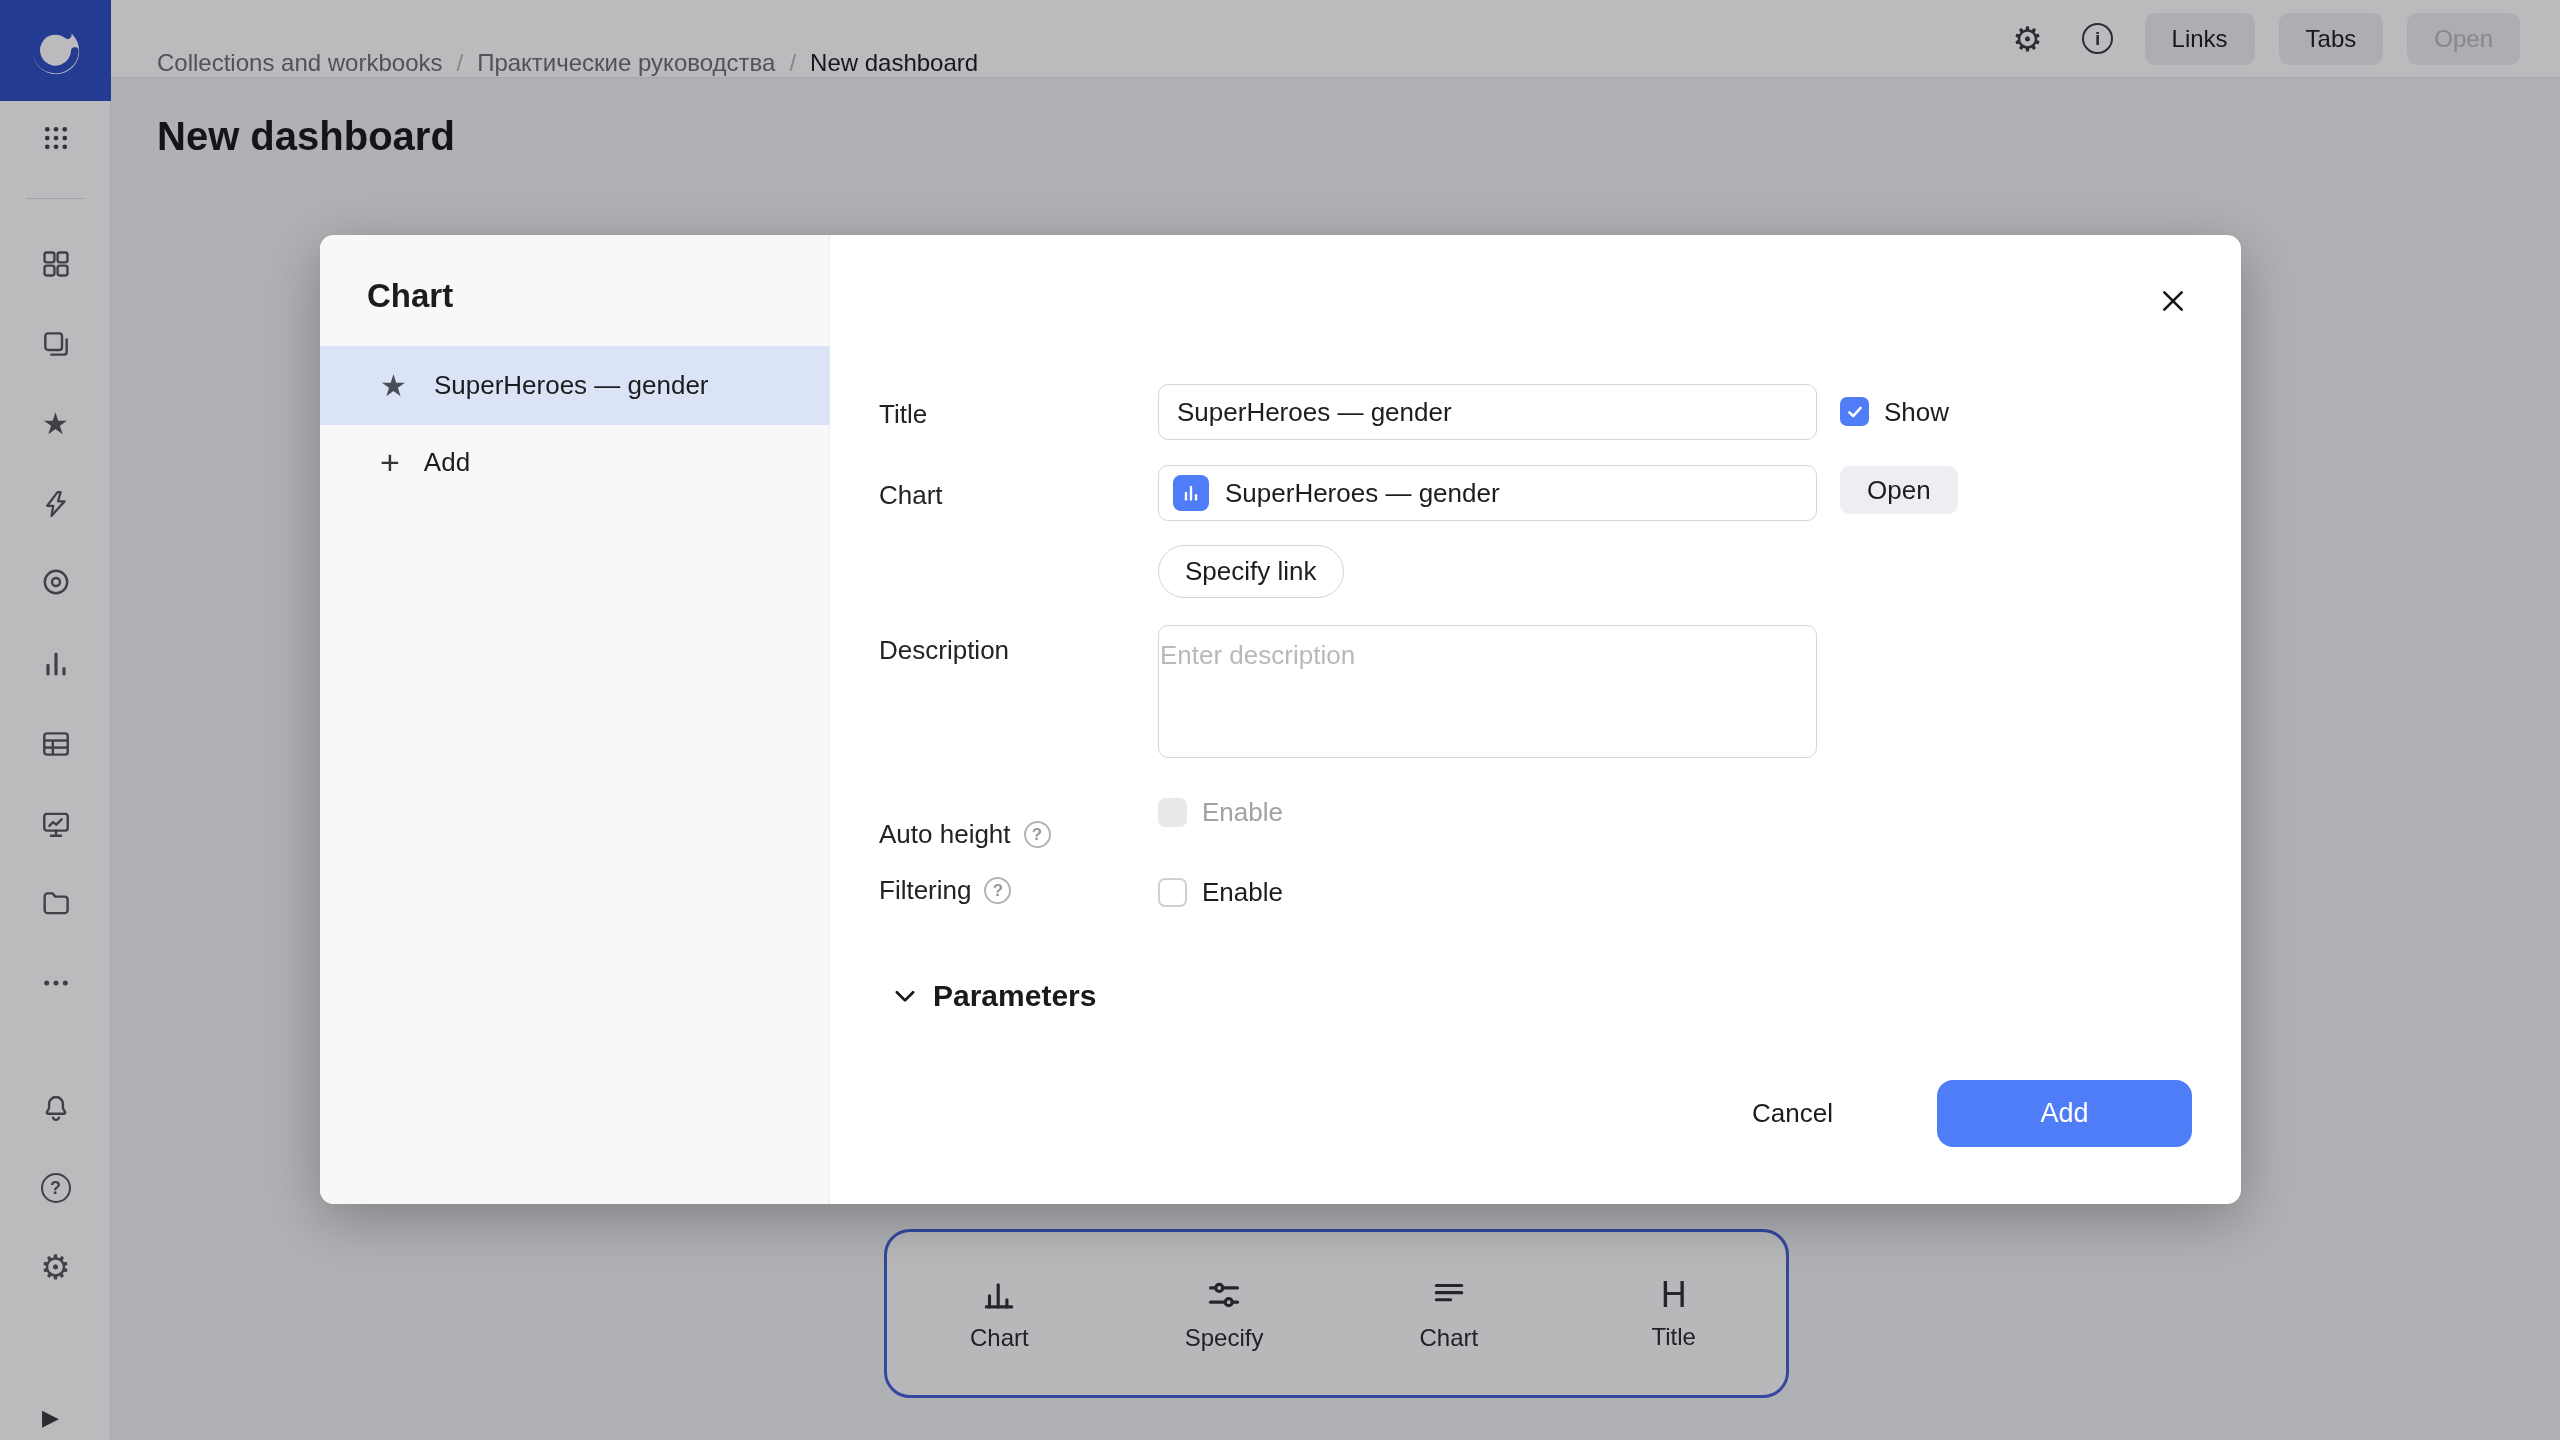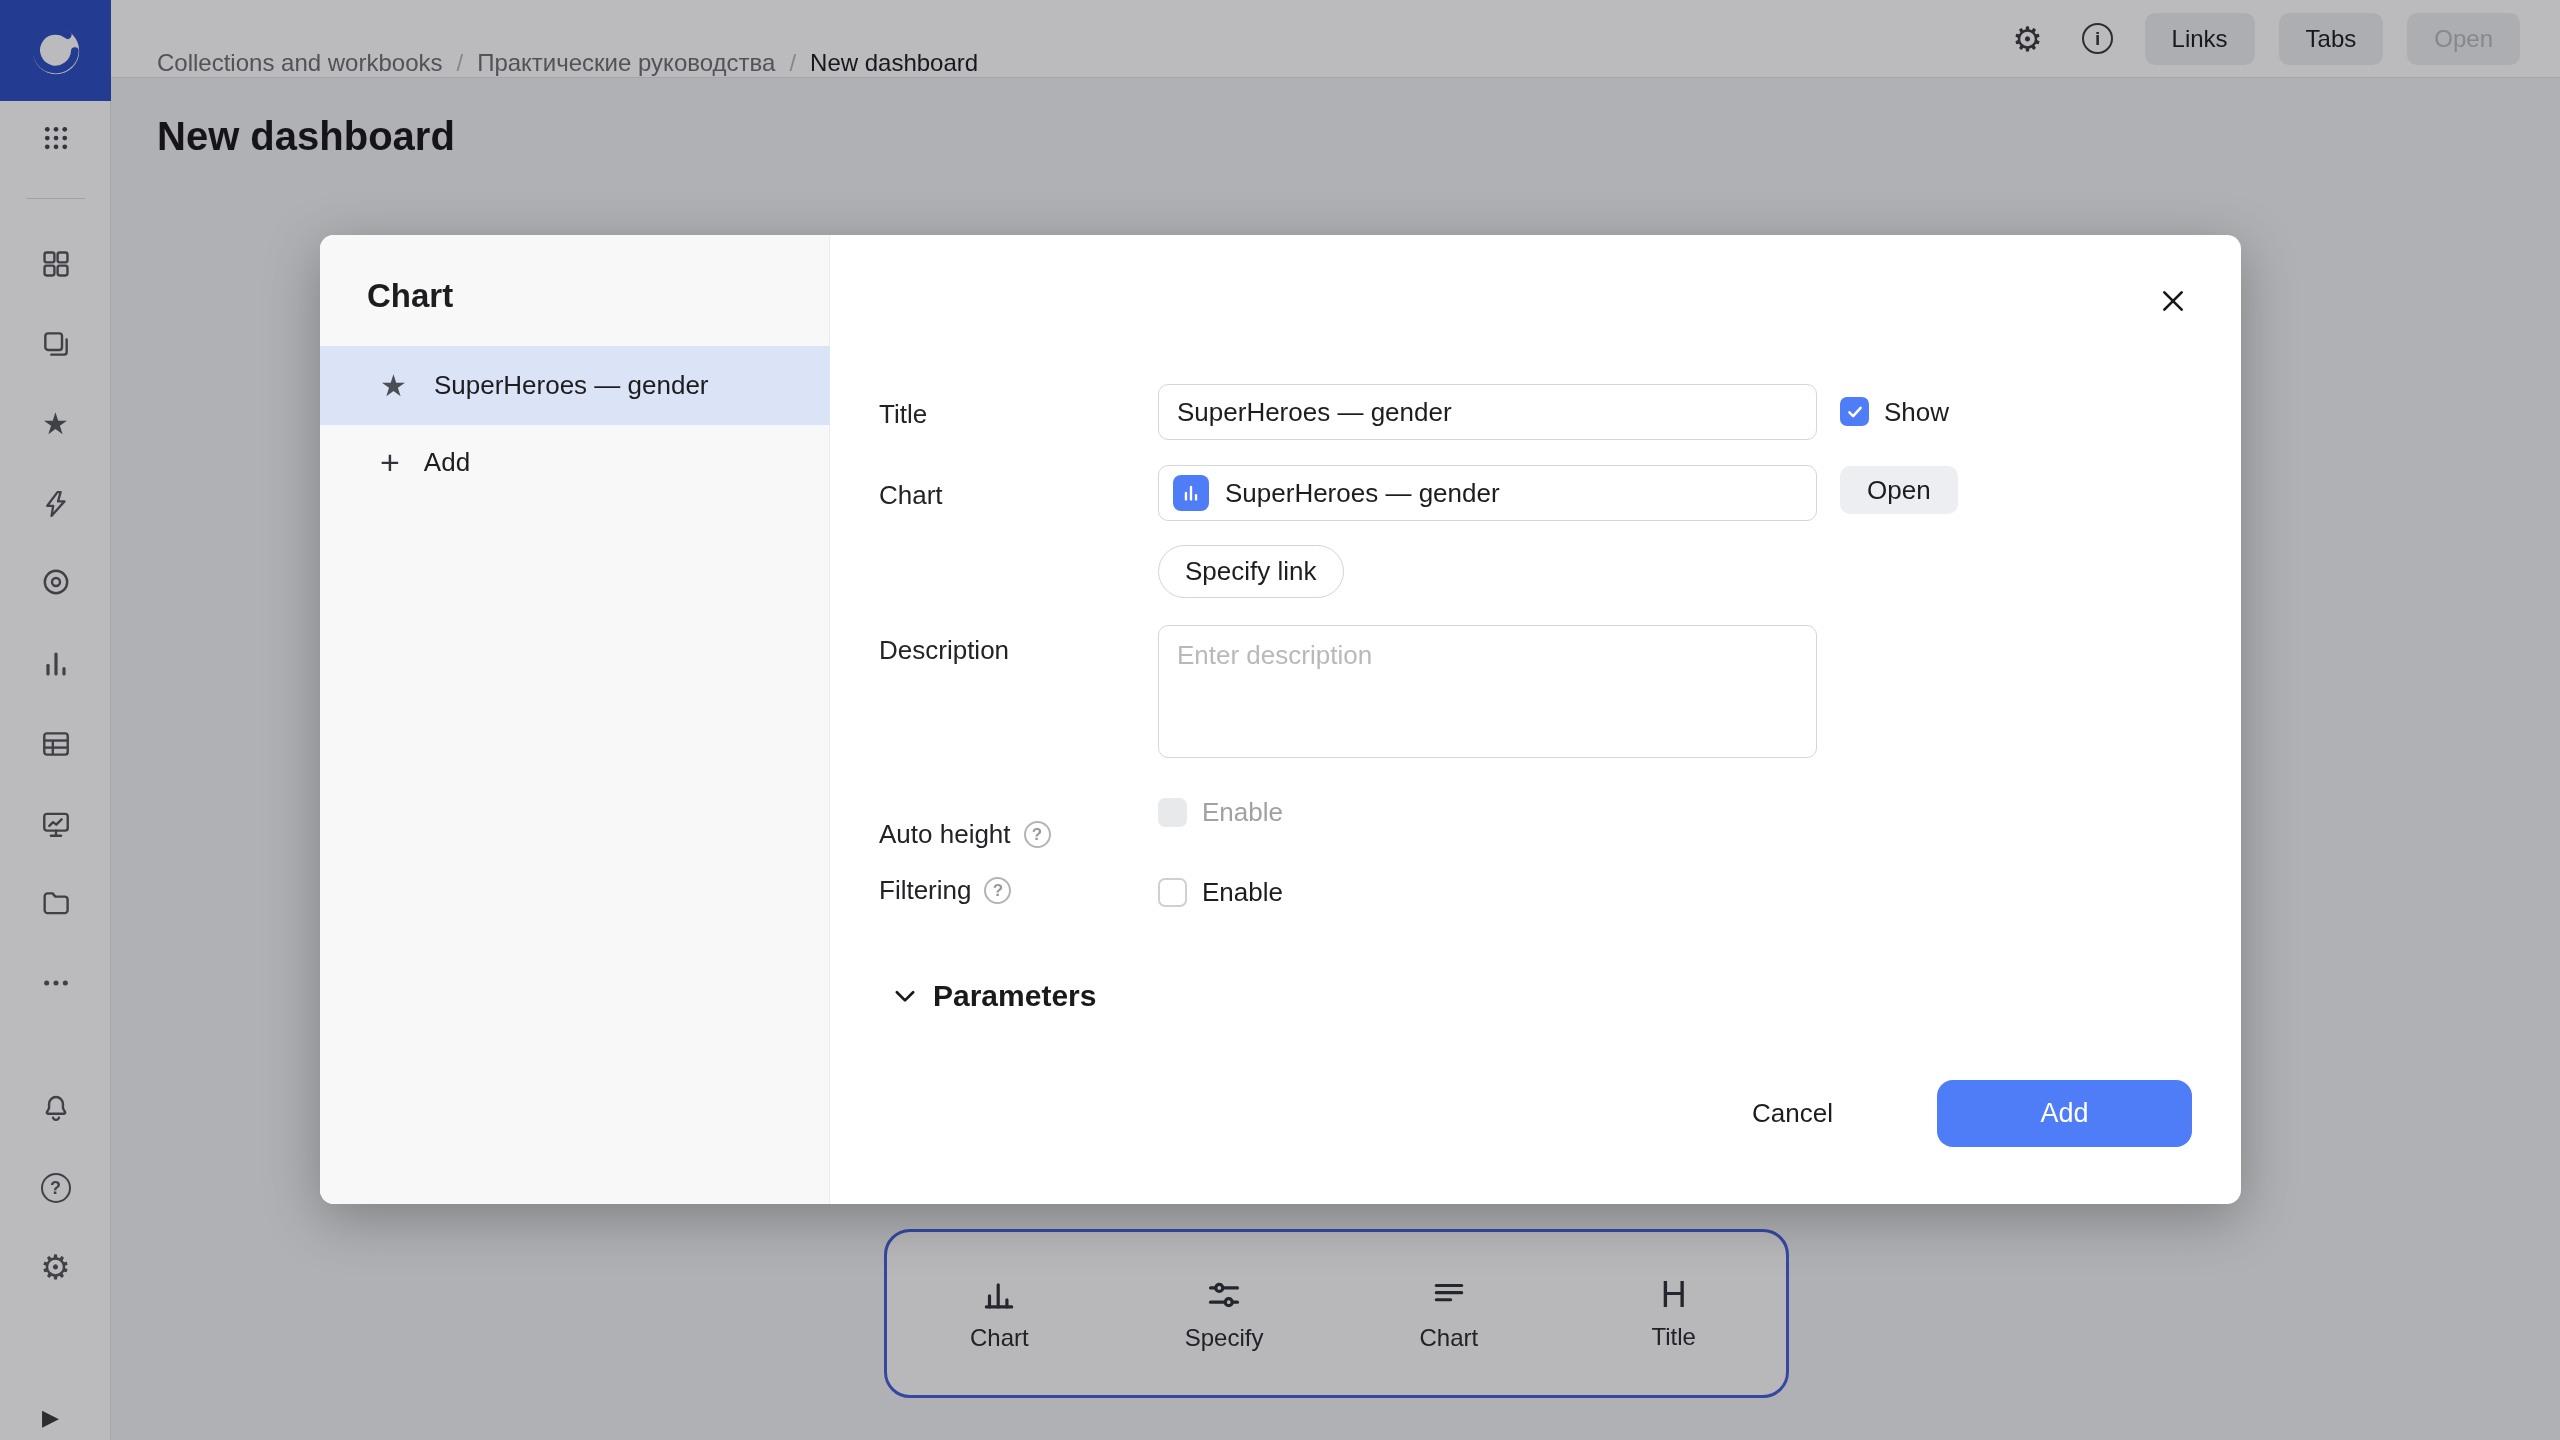--- a/index.html
+++ b/index.html
@@ -59,21 +59,21 @@
   .help-icon { width:27px; height:27px; border-radius:50%; border:2px solid #b3b3b8; color:#96969b; font-size:17px; font-weight:700; display:flex; align-items:center; justify-content:center; }
 
   .text-input { position:absolute; left:328px; width:659px; height:56px; border:1px solid #d6d6da; border-radius:10px; font-size:26px; font-family:inherit; color:#1d1d20; padding:0 18px; background:#fff; outline:none; }
   .chart-field { position:absolute; left:328px; top:230px; width:659px; height:56px; border:1px solid #d6d6da; border-radius:10px; background:#fff; display:flex; align-items:center; padding:0 14px; gap:16px; cursor:pointer; }
   .chart-field-icon { width:36px; height:36px; border-radius:8px; background:#4f7cf7; display:flex; align-items:center; justify-content:center; }
   .chart-field-text { font-size:26px; color:#1d1d20; }
 
   .open-btn { position:absolute; left:1010px; top:231px; height:48px; padding:0 27px; background:#eceef1; border:none; border-radius:10px; font-size:26px; color:#1d1d20; font-family:Liberation Sans, sans-serif; cursor:pointer; }
   .specify-link-btn { position:absolute; left:328px; top:310px; height:53px; padding:0 26px; background:#fff; border:1px solid #d4d4d8; border-radius:27px; font-size:26px; color:#1d1d20; font-family:inherit; cursor:pointer; }
 
-  .desc-area { position:absolute; left:328px; top:390px; width:659px; height:133px; border:1px solid #d6d6da; border-radius:10px; font-size:26px; font-family:inherit; color:#1d1d20; padding:14px 18px; resize:none; outline:none; }
+  .desc-area { position:absolute; left:328px; top:390px; width:659px; height:133px; border:1px solid #d6d6da; border-radius:10px; font-size:26px; font-family:inherit; color:#1d1d20; padding:14px 1px; resize:none; outline:none; }
   .desc-area::placeholder { color:#b8b8bd; }
 
   .checkbox-row { position:absolute; left:328px; display:flex; align-items:center; gap:15px; }
   .checkbox { width:29px; height:29px; border-radius:7px; display:flex; align-items:center; justify-content:center; cursor:pointer; }
   .checkbox.checked { background:#4f7cf7; }
   .checkbox.disabled { background:#e8e9eb; cursor:default; }
   .checkbox.empty { background:#fff; border:2px solid #cfcfd4; }
   .cb-label { font-size:26px; color:#1d1d20; }
   .cb-label.muted { color:#a0a0a5; }
 

